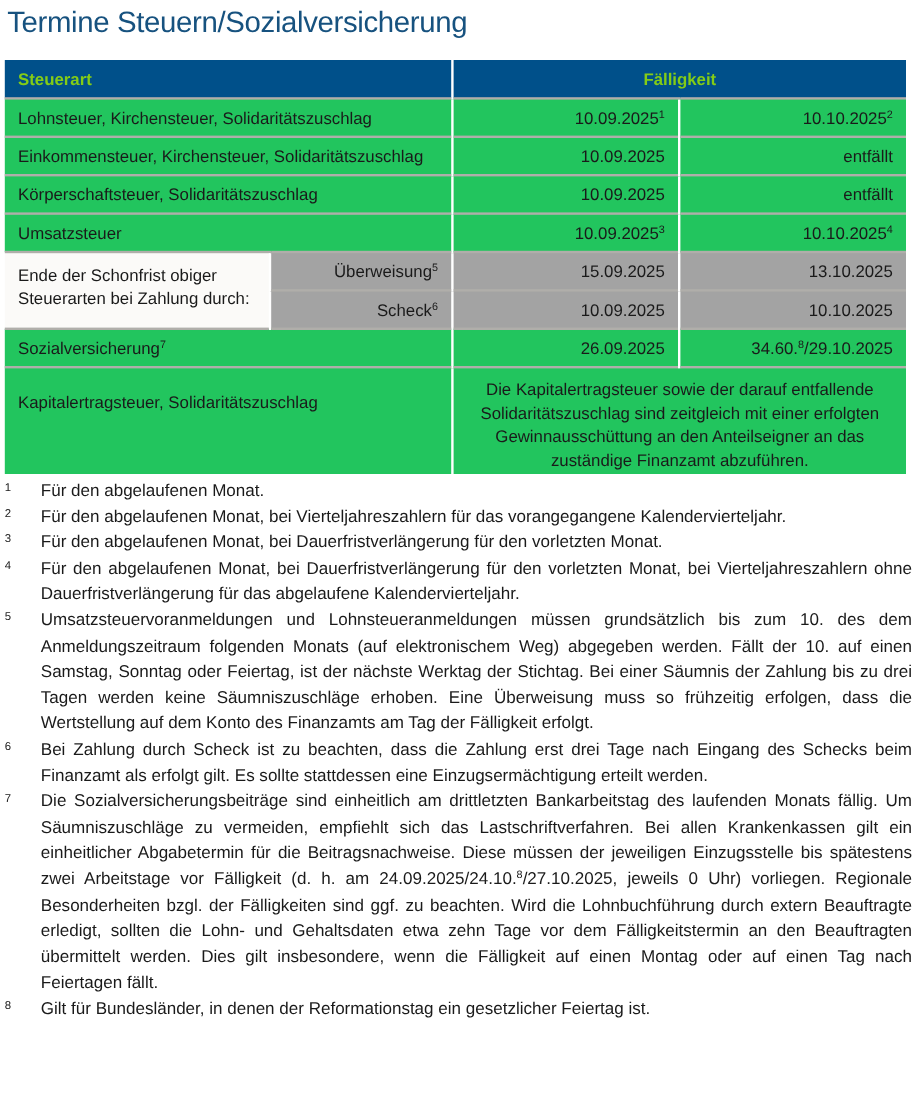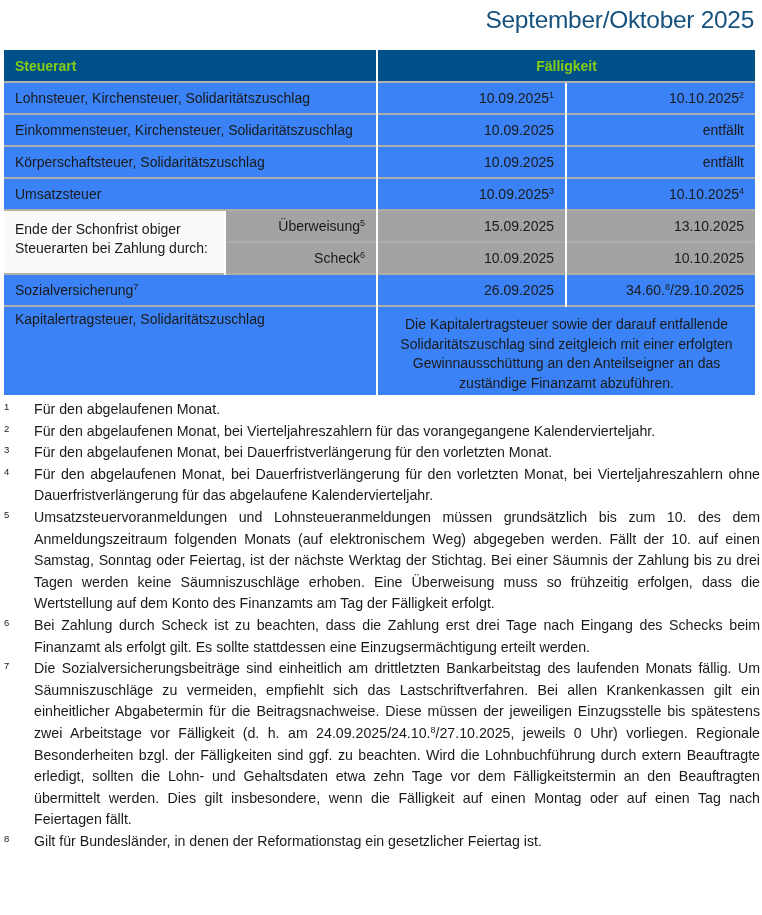--- a/index.html
+++ b/index.html
@@ -8,41 +8,41 @@
   .title-bar { position: absolute; left: 6px; top: 4px; width: 748px; height: 36px;
                color: #17527f; font-family: "Liberation Sans", sans-serif; font-size: 24.5px;
                letter-spacing: -0.3px; }
   .title-left { position: absolute; left: 0; top: 2px; }
   .title-right { position: absolute; right: 0; top: 2px; }
   table.terms { position: absolute; left: 4px; top: 50px; width: 751px; border-collapse: collapse;
                 table-layout: fixed; font-size: 14px; }
   table.terms th { background: #00508a; color: #84cc16; font-weight: bold; height: 31px;
                    font-size: 14px; padding: 0 11px; text-align: left; }
   table.terms th.center { text-align: center; border-left: 2px solid #ffffff; margin-top: 31px; }
-  table.terms td { background: #3b82f6; height: 30px; padding: 0 11px; border-top: 2px solid #b0aeaa;
+  table.terms td { background: #22c55e; height: 30px; padding: 0 11px; border-top: 2px solid #b0aeaa;
                    vertical-align: middle; }
   table.terms td.date { text-align: right; border-left: 2px solid #ffffff; }
   table.terms tr.light td { background: #a3a3a3; }
   table.terms td.sub { text-align: right; border-left: 2px solid #ffffff; }
   table.terms td.top { vertical-align: top; padding-top: 9px; line-height: 19px; }
   table.terms td.kap-text { text-align: center; vertical-align: top; padding-top: 8px; line-height: 19.5px;
                             border-left: 2px solid #ffffff; height: 80px; }
   table.terms tr.sub-first td.sub, table.terms tr.sub-first td.date { border-top: 2px solid #b0aeaa; }
   table.terms tr.sub-second td.sub, table.terms tr.sub-second td.date { border-top: 2px solid #b0aeaa; }
   sup { font-size: 9px; vertical-align: 5px; line-height: 0; }
   .footnotes { position: absolute; left: 4px; top: 399px; width: 760px; font-size: 14.2px; line-height: 21.6px; }
   .fn { position: relative; padding-left: 30px; text-align: justify; }
   .fn .num { position: absolute; left: 0; top: -3px; font-size: 9.5px; }
   .fn .txt { display: block; width: 726px; }
 </style>
 </head>
 <body>
 
 <div class="title-bar">
-  <span class="title-right">September/Oktober 2025</span>
+  <span class="title-left">Termine Steuern/Sozialversicherung</span>
 </div>
 
 <table class="terms">
   <colgroup>
     <col style="width:221px">
       <col style="width:152px">
       <col style="width:189px">
       <col style="width:189px">
   </colgroup>
   <thead>
@@ -82,21 +82,21 @@
       <td class="sub"><span>Scheck</span><sup>6</sup></td>
       <td class="date">10.09.2025</td>
       <td class="date">10.10.2025</td>
     </tr>
     <tr>
       <td colspan="2"><span>Sozialversicherung</span><sup>7</sup></td>
       <td class="date">26.09.2025</td>
       <td class="date"><span>34.60.</span><sup>8</sup><span>/29.10.2025</span></td>
     </tr>
     <tr>
-      <td colspan="2" class="top" style="padding-top:3px;">Kapitalertragsteuer, Solidaritätszuschlag</td>
+      <td colspan="2" class="top" style="padding-top:19px;">Kapitalertragsteuer, Solidaritätszuschlag</td>
       <td colspan="2" class="kap-text">Die Kapitalertragsteuer sowie der darauf entfallende Solidaritätszuschlag sind zeitgleich mit einer erfolgten Gewinnausschüttung an den Anteilseigner an das zuständige Finanzamt abzuführen.</td>
     </tr>
   </tbody>
 </table>
 
 <div class="footnotes">
   <div class="fn">
       <span class="num">1</span>
       <span class="txt">Für den abgelaufenen Monat.</span>
     </div>

